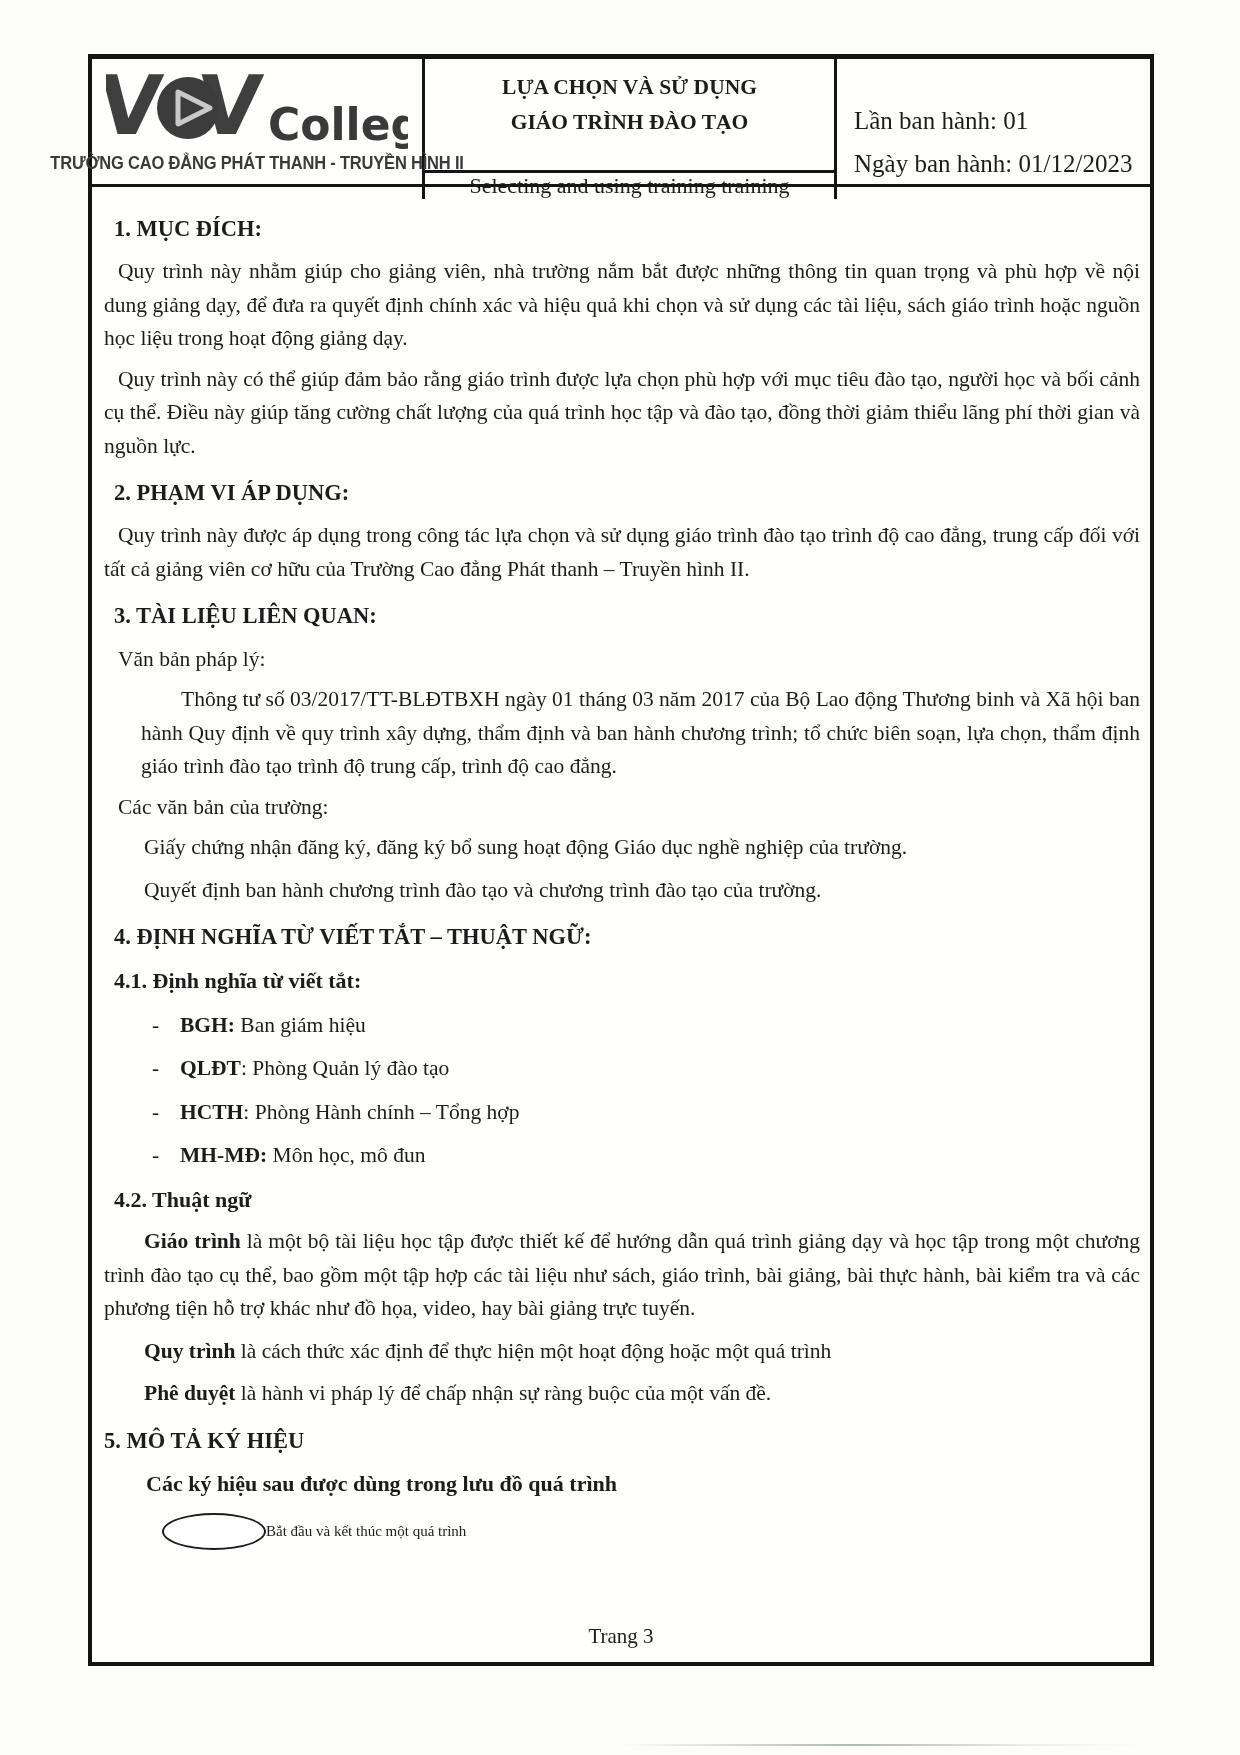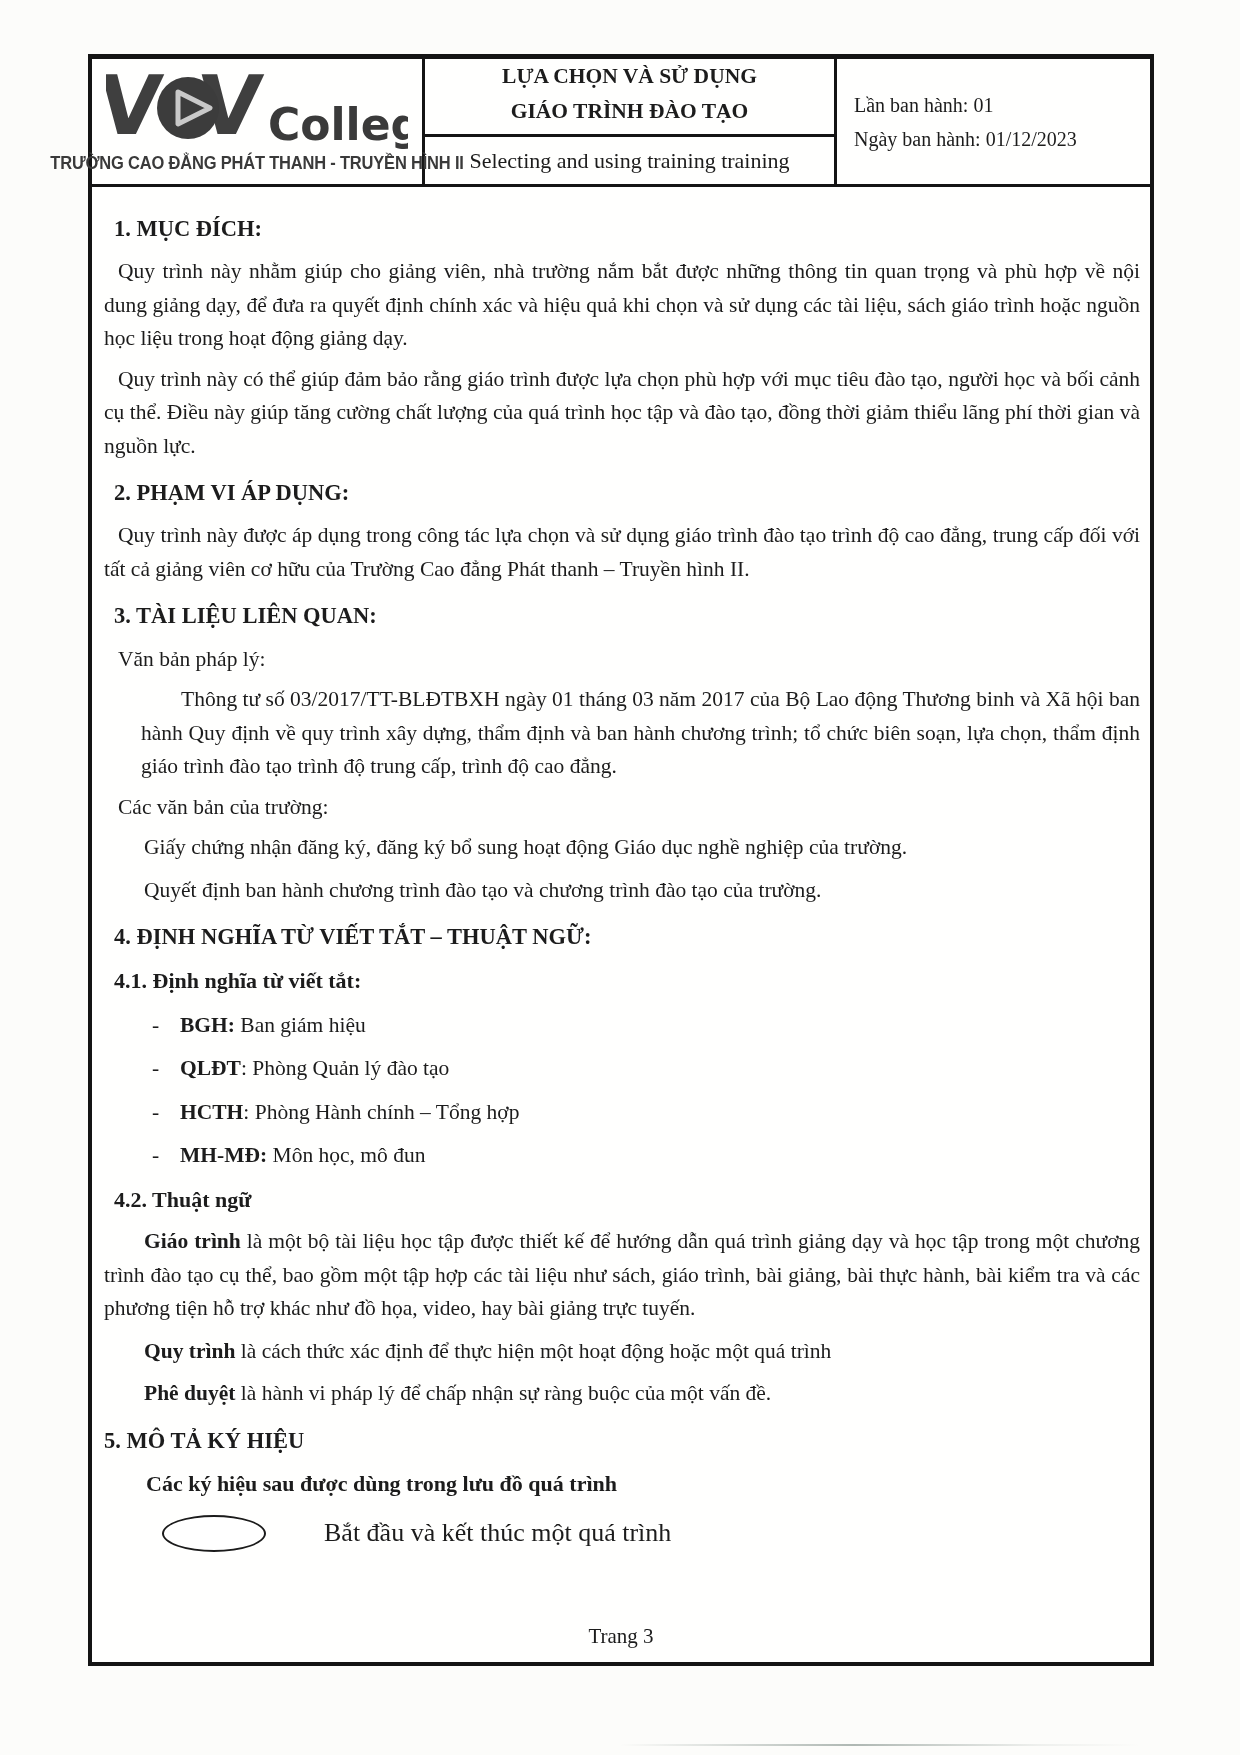--- a/index.html
+++ b/index.html
@@ -38,35 +38,36 @@
     font-weight: bold;
     font-size: 16.5px;
     letter-spacing: -0.2px;
     color: #3a3a3a;
     transform: scaleY(1.12);
     margin-top: 3px;
     white-space: nowrap;
   }
   .title-cell { border-right: 3px solid #141414; display: flex; flex-direction: column; }
   .title-vi {
-    height: 78px;
+    height: 114px;
     border-bottom: 3px solid #141414;
     text-align: center;
     font-weight: bold;
     font-size: 21.5px;
     line-height: 1.65;
+    padding-top: 11px;
   }
   .title-en {
     flex: 1;
     display: flex; align-items: center; justify-content: center;
     font-size: 22px;
   }
   .issue-cell {
-    padding: 29px 6px 0 17px;
-    font-size: 20px;
+    padding: 40px 6px 0 17px;
+    font-size: 25px;
     line-height: 1.72;
     white-space: nowrap;
   }
   
   .body { padding: 12px 10px 0 12px; font-size: 21.5px; line-height: 1.56; }
   .sec-heading {
     font-weight: bold;
     font-size: 22.5px;
     padding-left: 10px;
     margin: 12px 0 9px;
@@ -89,21 +90,21 @@
   .term-para { text-align: justify; text-indent: 40px; margin: 0 0 9px; }
   .symbol-intro { font-weight: bold; margin: 2px 0 12px 42px; font-size: 22px; }
   .symbol-row { display: flex; align-items: center; margin: 6px 0 0 58px; }
   .ellipse-shape {
     width: 104px; height: 37px;
     border: 2.5px solid #1b1b1b;
     border-radius: 50%;
     background: #fff;
     flex: none;
   }
-  .symbol-label { margin-left: 58px; font-size: 26px; }
+  .symbol-label { font-size: 15px; }
   .footer {
     position: absolute; left: 0; bottom: 13px; width: 100%;
     text-align: center; font-size: 21px;
   }
   .scan-artifact {
     position: absolute; left: 620px; top: 1744px; width: 520px; height: 2px;
     background: linear-gradient(90deg, rgba(110,125,118,0) 0%, rgba(80,100,92,0.45) 45%, rgba(110,125,118,0.1) 80%, rgba(110,125,118,0) 100%);
   }
 </style>
 </head>

